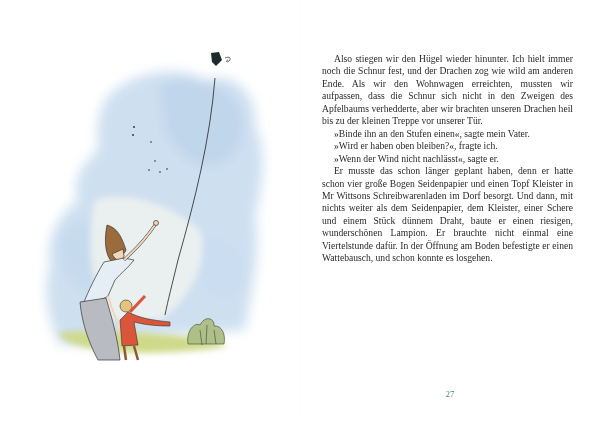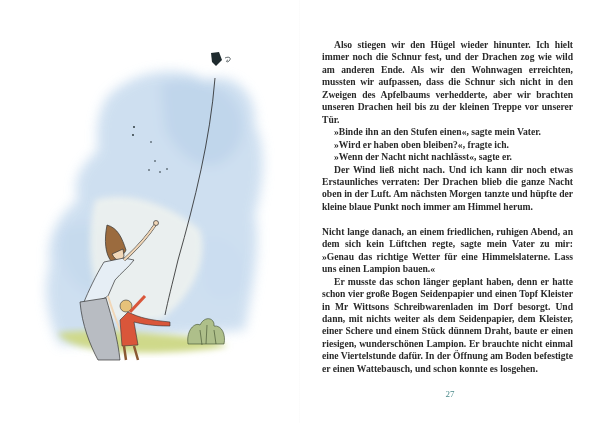--- a/index.html
+++ b/index.html
@@ -6,22 +6,22 @@
   body {
     width: 600px; height: 423px; background: #ffffff; position: relative; overflow: hidden;
     font-family: "Liberation Serif", "DejaVu Serif", serif;
   }
   .page-left { position: absolute; left: 0; top: 0; width: 300px; height: 423px; background: #ffffff; }
   .page-right { position: absolute; left: 300px; top: 0; width: 300px; height: 423px; background: #ffffff; }
   .gutter { position: absolute; left: 299px; top: 0; width: 2px; height: 423px;
     background: linear-gradient(to right, rgba(0,0,0,0.02), rgba(0,0,0,0.0)); }
   .illustration { position: absolute; left: 0; top: 0; width: 300px; height: 423px; }
   .text-block {
-    position: absolute; left: 322px; top: 39px; width: 251px;
-    font-size: 9.6px; line-height: 12.45px; color: #2a2a2a; text-align: justify; font-weight: bold;
+    position: absolute; left: 322px; top: 53px; width: 251px;
+    font-size: 9.6px; line-height: 12.45px; color: #2a2a2a; text-align: justify;
   }
   .text-block p { margin: 0; text-indent: 12px; }
   .text-block p.noindent { text-indent: 0; }
   .text-block p.gap { margin-top: 12.45px; }
   .page-number {
     position: absolute; left: 0; width: 100%; top: 381px; text-align: center;
     font-size: 9px; color: #4a8a8a; font-family: "Liberation Serif", serif; margin-top: 8px;
   }
 </style>
 </head>
@@ -91,21 +91,19 @@
 </div>
 
 <div class="gutter"></div>
 
 <div class="page-right"></div>
 
 <div class="text-block">
   <p>Also stiegen wir den Hügel wieder hinunter. Ich hielt immer noch die Schnur fest, und der Drachen zog wie wild am anderen Ende. Als wir den Wohnwagen erreichten, mussten wir aufpassen, dass die Schnur sich nicht in den Zweigen des Apfelbaums verheddert­e, aber wir brachten unseren Drachen heil bis zu der kleinen Treppe vor unserer Tür.</p>
   <p>»Binde ihn an den Stufen einen«, sagte mein Vater.</p>
   <p>»Wird er haben oben bleiben?«, fragte ich.</p>
-  <p>»Wenn der Nacht nicht nachlässt«, sagte er.</p>
-  <p>Der Wind ließ nicht nach. Und ich kann dir noch etwas Erstaunliches verraten: Der Drachen blieb die ganze Nacht oben in der Luft. Am nächsten Morgen tanzte und hüpfte der kleine blaue Punkt noch immer am Himmel herum.</p>
-  <p class="noindent gap">Nicht lange danach, an einem friedlichen, ruhigen Abend, an dem sich kein Lüftchen regte, sagte mein Vater zu mir: »Genau das richtige Wetter für eine Himmelslaterne. Lass uns einen Lampion bauen.«</p>
+  <p>»Wenn der Wind nicht nachlässt«, sagte er.</p>
   <p>Er musste das schon länger geplant haben, denn er hatte schon vier große Bogen Seidenpapier und einen Topf Kleister in Mr Wittsons Schreibwarenladen im Dorf besorgt. Und dann, mit nichts weiter als dem Seidenpapier, dem Kleister, einer Schere und einem Stück dünnem Draht, baute er einen riesigen, wunderschönen Lampion. Er brauchte nicht einmal eine Viertelstunde dafür. In der Öffnung am Boden befestigte er einen Wattebausch, und schon konnte es losgehen.</p>
 </div>
 
 <div style="position:absolute;left:300px;top:0;width:300px;height:423px;">
   <div class="page-number">27</div>
 </div>
 
 </body></html>

